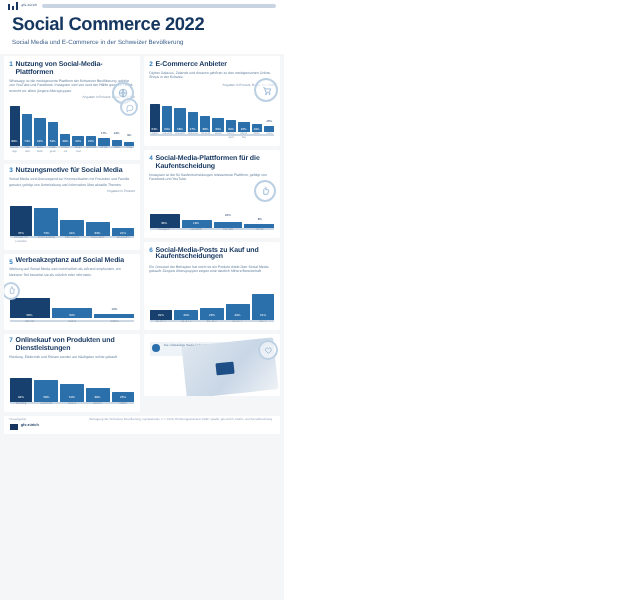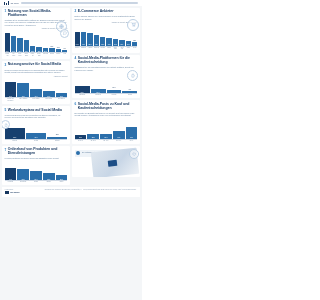--- a/index.html
+++ b/index.html
@@ -88,20 +88,24 @@
   <div class="topbar">
     <span class="logo-mark">
         <i></i>
         <i></i>
         <i></i>
       </span>
     <span class="logo-txt">gfs-zürich</span>
     <span class="topbar-rule"></span>
   </div>
 
+  <div class="titleblock">
+    <div class="ttl">Social Commerce 2022</div>
+    <div class="sub">Social Media und E-Commerce in der Schweizer Bevölkerung</div>
+  </div>
 
   <div class="cols">
 
     <div class="col">
 
       <div class="card">
         <div class="sec-head">
           <span class="sec-num">1</span>
           <span class="sec-ttl">Nutzung von Social-Media-Plattformen</span>
         </div>

